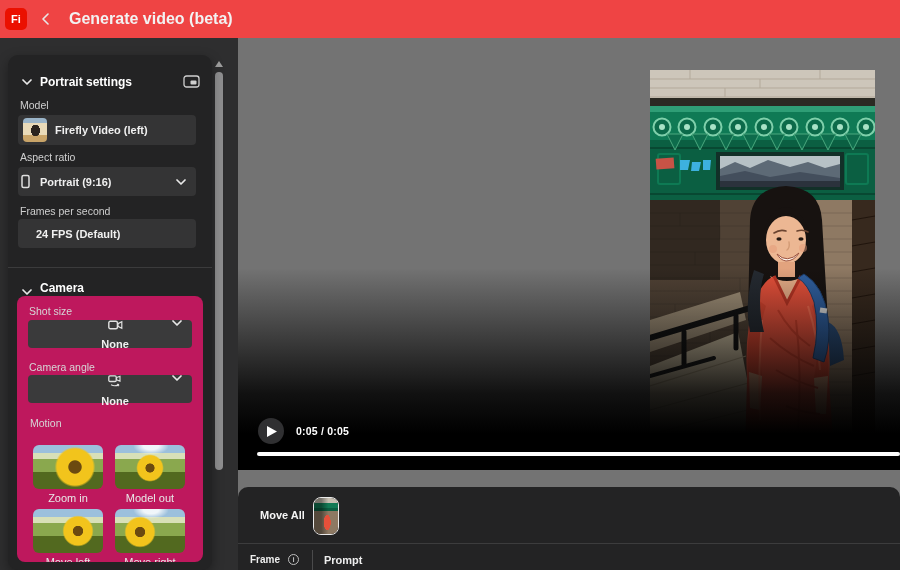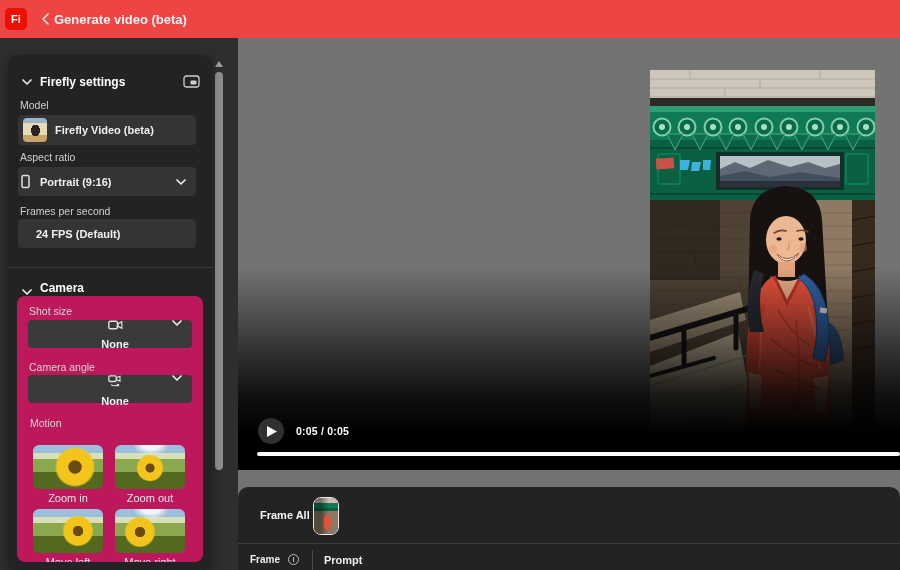--- a/index.html
+++ b/index.html
@@ -4,21 +4,21 @@
 <style>
   * { margin:0; padding:0; box-sizing:border-box; }
   html,body { width:900px; height:570px; overflow:hidden; }
   body { font-family:"Liberation Sans", sans-serif; background:#2e2e2f; position:relative; }
   #app { position:absolute; inset:0; overflow:hidden; }
 
   
   .topbar { position:absolute; left:0; top:0; width:900px; height:38px; background:#ef4444; display:flex; align-items:center; z-index:30; }
   .fi-logo { width:22px; height:22px; margin-left:5px; border-radius:5px; background:#EB1000; color:#fff; font-weight:800; font-size:11px; display:flex; align-items:center; justify-content:center; letter-spacing:.2px; }
   .back-btn { margin-left:10px; width:16px; height:16px; display:flex; align-items:center; justify-content:center; cursor:pointer; }
-  .topbar-title { margin-left:1px; color:#f2f2f2; font-size:13px; font-weight:700; }
+  .topbar-title { margin-left:16px; color:#f2f2f2; font-size:16px; font-weight:700; }
 
   
   .sidebar { position:absolute; left:8px; top:55px; width:204px; height:515px; background:#232324; border-radius:10px; box-shadow:0 4px 12px rgba(0,0,0,.35); z-index:20; overflow:hidden; }
   .sec-head { position:absolute; left:14px; display:flex; align-items:center; gap:8px; color:#fff; font-size:12px; font-weight:700; }
   .side-label { position:absolute; color:#cfcfcf; font-size:10.5px; }
   .field { position:absolute; background:#343435; border-radius:4px; display:flex; align-items:center; color:#f0f0f0; font-size:11px; font-weight:600; cursor:pointer; }
   .field .chev { position:absolute; right:10px; }
   .detach { position:absolute; right:12px; top:19px; cursor:pointer; }
   .divider-h { position:absolute; left:0; width:204px; height:1px; background:#3b3b3c; }
 
@@ -84,33 +84,33 @@
     </div>
     <div class="topbar-title">Generate video (beta)</div>
   </div>
 
   <div class="sidebar">
 
     <div class="sec-head" style="top:20px;">
       <svg class="icon" width="10" height="6" viewBox="0 0 10 6">
           <polyline points="1,1 5,5 9,1" fill="none" stroke="#e8e8e8" stroke-width="1.7" stroke-linecap="round" stroke-linejoin="round"></polyline>
         </svg>
-      <span>Firefly settings</span>
+      <span>Portrait settings</span>
     </div>
     <div class="detach">
       <svg width="17" height="13" viewBox="0 0 17 13">
           <rect x="1" y="1" width="15" height="11" rx="2.5" fill="none" stroke="#cfcfcf" stroke-width="1.3"></rect>
           <rect x="7.5" y="5.5" width="6" height="4" rx="1" fill="#cfcfcf"></rect>
         </svg>
     </div>
 
     <div class="side-label" style="left:12px; top:44px;">Model</div>
     <div class="field" style="left:10px; top:60px; width:178px; height:30px;">
       <span class="model-thumb"></span>
-      <span>Firefly Video (beta)</span>
+      <span>Firefly Video (left)</span>
     </div>
 
     <div class="side-label" style="left:12px; top:96px;text-align:center;">Aspect ratio</div>
     <div class="field" style="left:10px; top:112px; width:178px; height:29px; padding-left:2px; gap:9px;">
       <svg class="icon" width="11" height="15" viewBox="0 0 11 15">
           <rect x="2" y="1.5" width="7" height="12" rx="1.5" fill="none" stroke="#e0e0e0" stroke-width="1.5"></rect>
         </svg>
       <span>Portrait (9:16)</span>
       <svg class="chev icon" width="10" height="6" viewBox="0 0 10 6">
           <polyline points="1,1 5,5 9,1" fill="none" stroke="#e8e8e8" stroke-width="1.7" stroke-linecap="round" stroke-linejoin="round"></polyline>
@@ -161,21 +161,21 @@
       <div class="side-label" style="left:13px; top:121px;">Motion</div>
 
       <div class="mthumb" style="left:16px; top:149px;">
         <span class="flower" style="width:44px; height:44px; left:20px; top:0px;"></span>
       </div>
       <div class="mthumb" style="left:98px; top:149px;">
         <span class="glare"></span>
         <span class="flower" style="width:30px; height:30px; left:20px; top:8px;"></span>
       </div>
       <div class="mlabel" style="left:16px; top:196px;">Zoom in</div>
-      <div class="mlabel" style="left:98px; top:196px;">Zoom out</div>
+      <div class="mlabel" style="left:98px; top:196px;">Model out</div>
 
       <div class="mthumb" style="left:16px; top:213px;">
         <span class="flower" style="width:34px; height:34px; left:28px; top:5px;"></span>
       </div>
       <div class="mthumb" style="left:98px; top:213px;">
         <span class="glare"></span>
         <span class="flower" style="width:34px; height:34px; left:8px; top:6px;"></span>
       </div>
       <div class="mlabel" style="left:16px; top:260px;">Move left</div>
       <div class="mlabel" style="left:98px; top:260px;">Move right</div>
@@ -357,21 +357,21 @@
     <div class="play-btn">
       <svg width="10" height="11" viewBox="0 0 10 11" style="margin-left:2px;">
           <polygon points="0,0 0,11 10,5.5" fill="#ffffff"></polygon>
         </svg>
     </div>
     <div class="play-time">0:05 / 0:05</div>
     <div class="progress"></div>
   </div>
 
   <div class="bottom-panel">
-    <div class="view-all">Frame All</div>
+    <div class="view-all">Move All</div>
     <div class="mini-thumb">
       <div class="mini-thumb-img"></div>
     </div>
     <div class="bp-divider"></div>
     <div class="col-frame">Frame</div>
     <div class="info-circ">i</div>
     <div class="bp-vdiv"></div>
     <div class="col-prompt">Prompt</div>
   </div>
 

